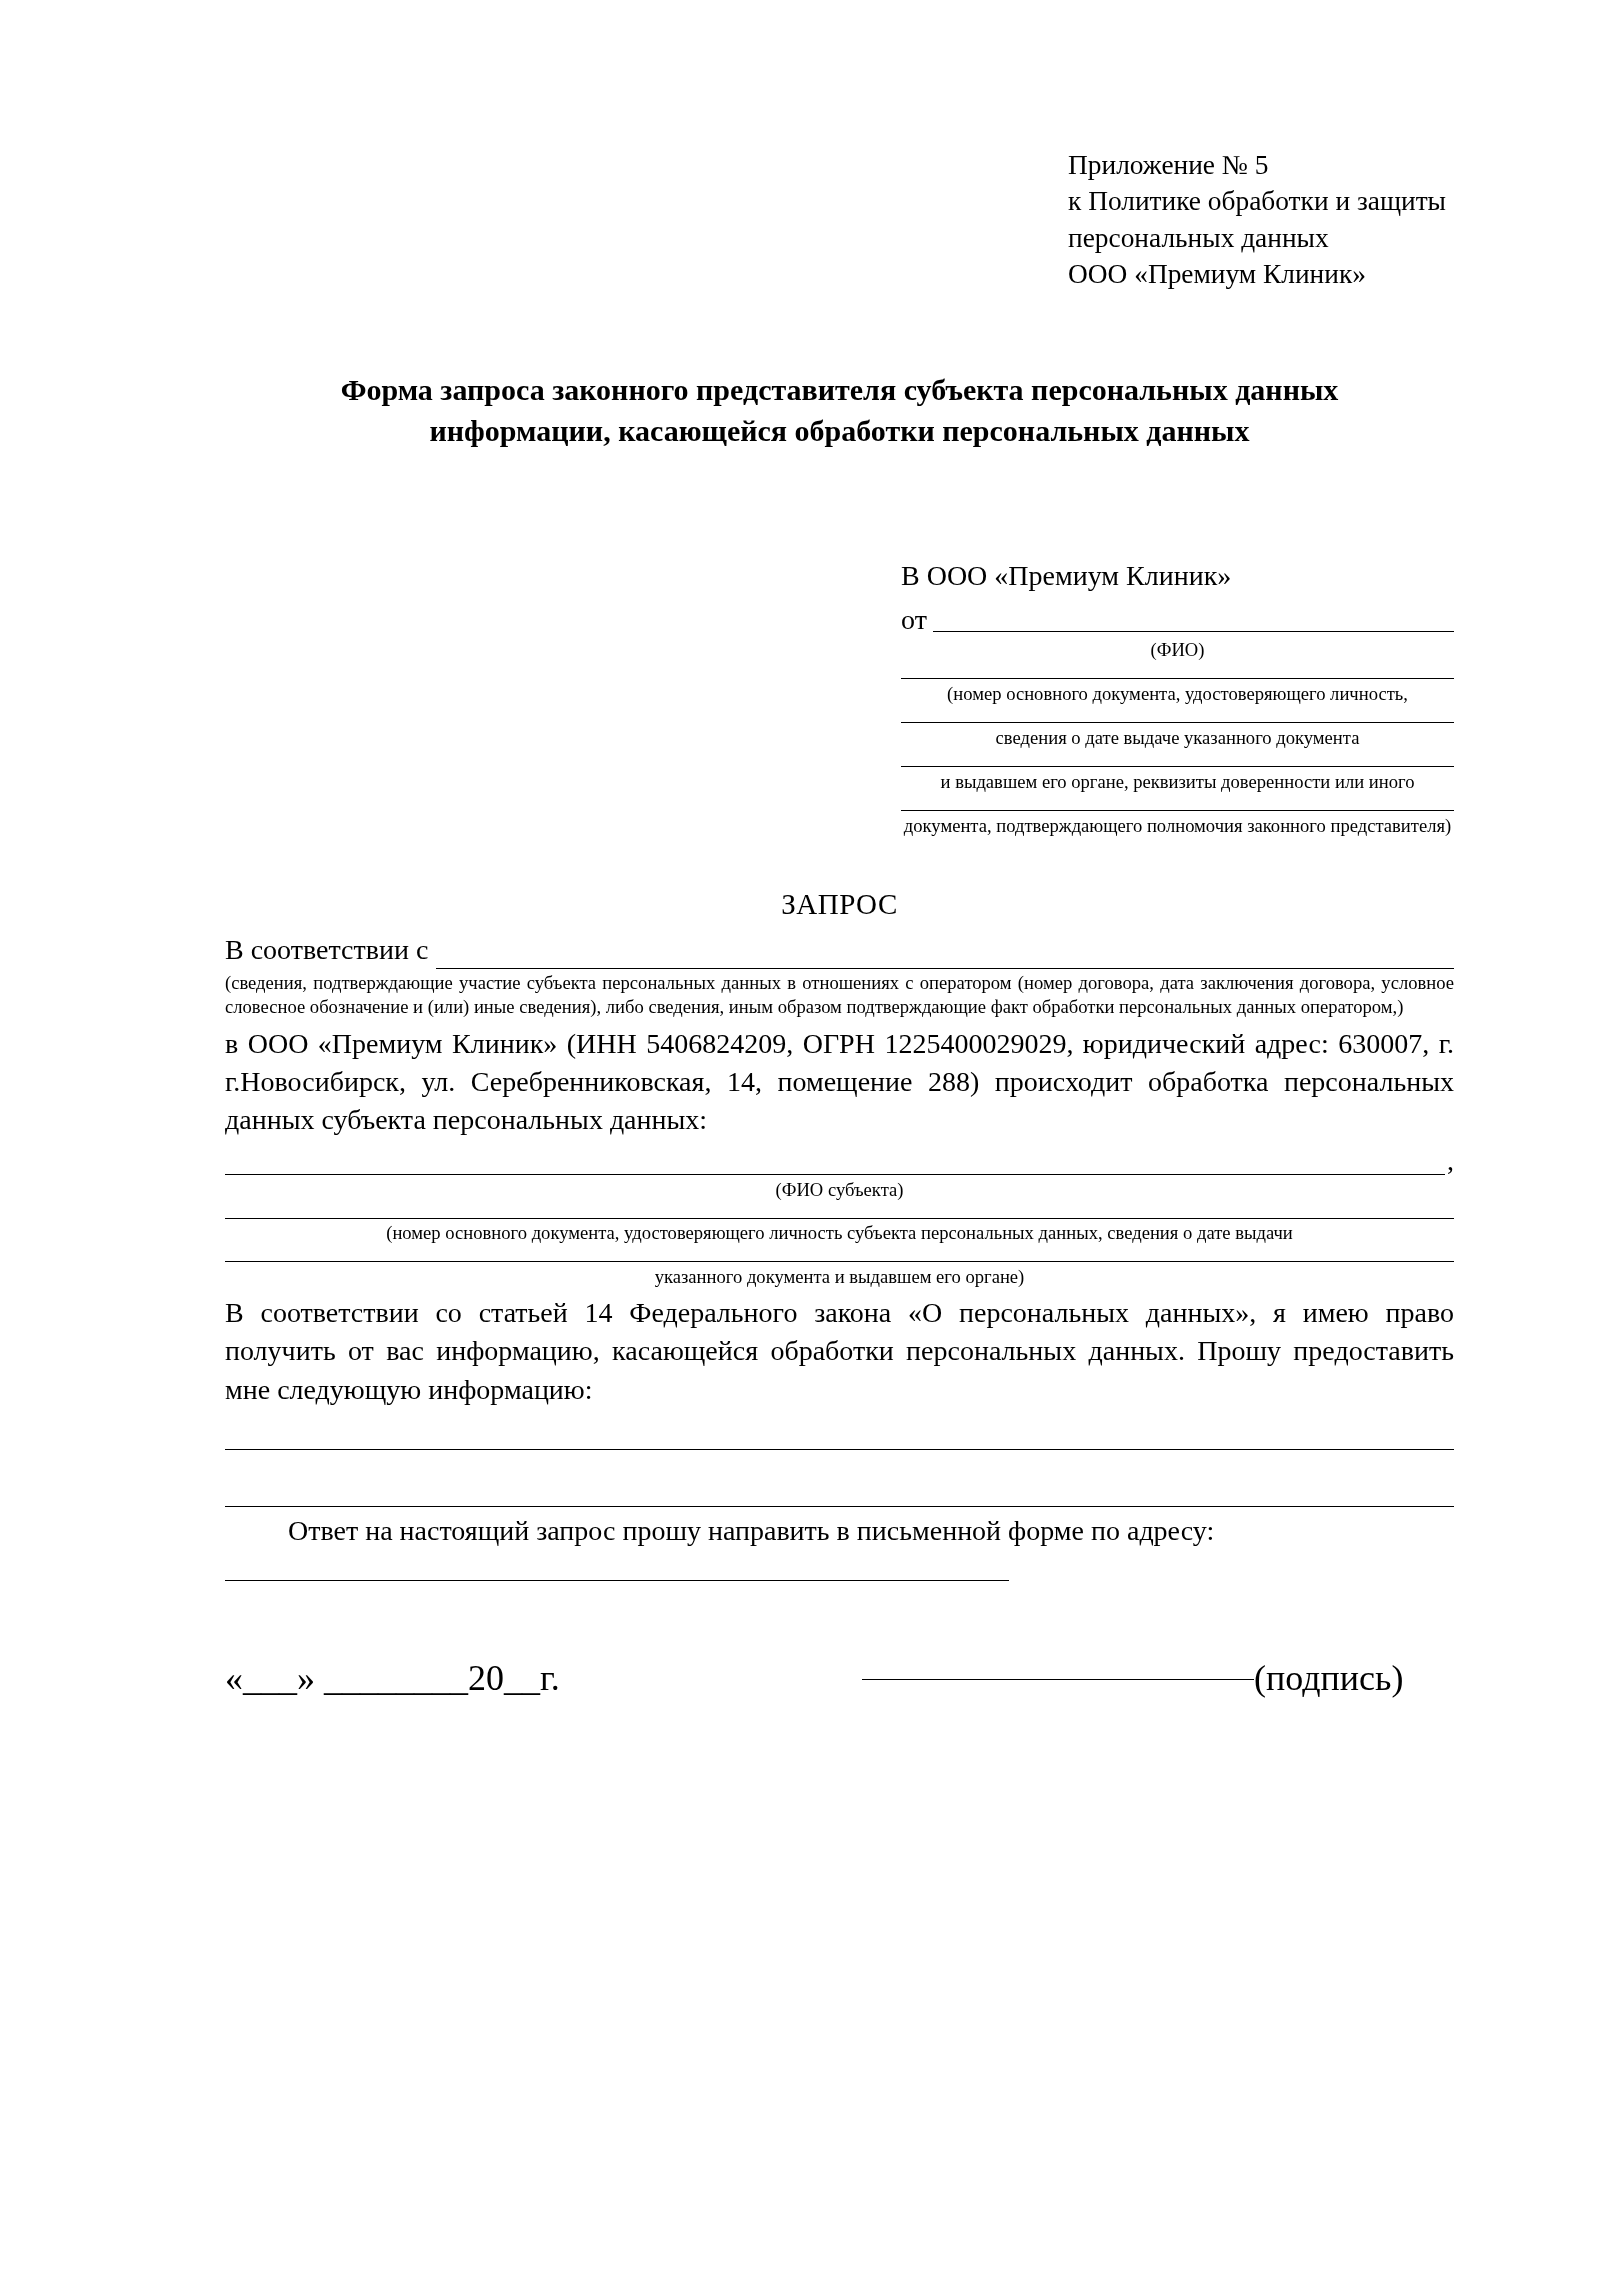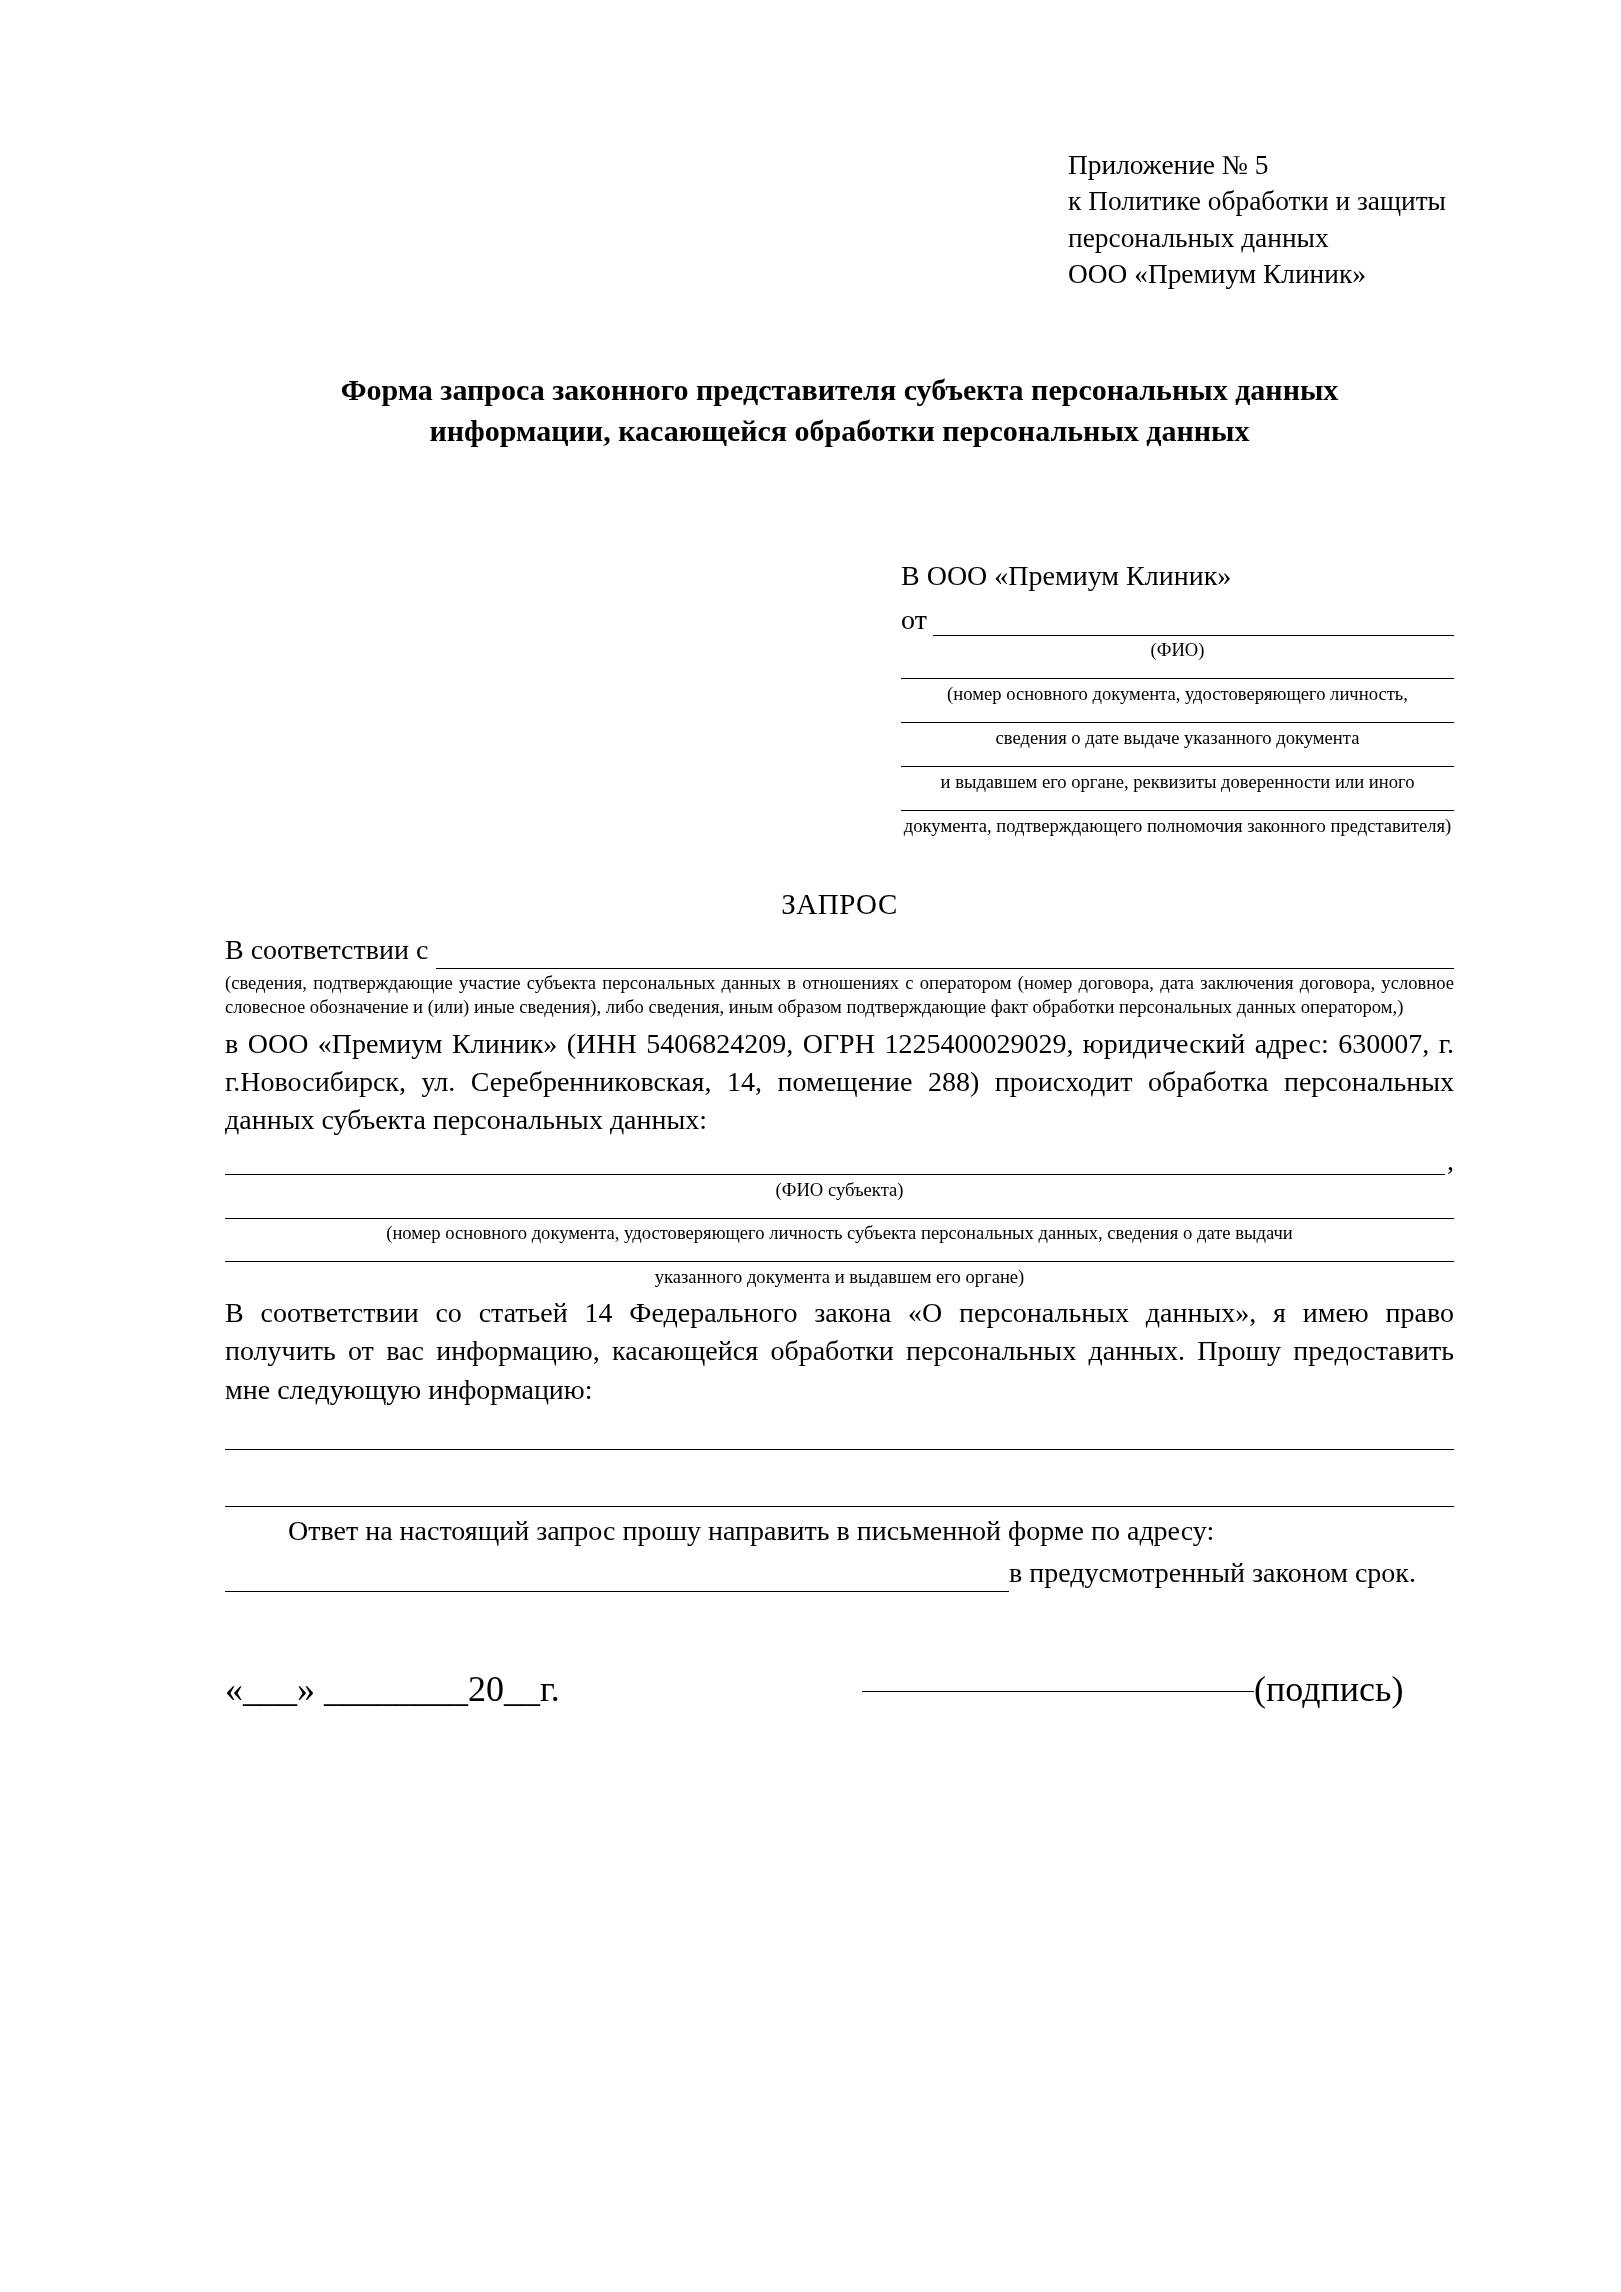--- a/index.html
+++ b/index.html
@@ -48,21 +48,20 @@
   .addressee {
     margin-top: 108px;
     margin-left: 676px;
     font-size: 28px;
   }
   .addressee .to-line {
     margin-bottom: 6px;
   }
   .from-row {
     display: flex;
-    align-items: flex-end;
     margin-top: 12px;
   }
   .from-row .lbl {
     margin-right: 5.9px;
   }
   .fill {
     flex: 1 1 auto;
     border-bottom: 1.6px solid #000;
     height: 27.4px;
   }
@@ -265,21 +264,20 @@
     <div class="spacer-40"></div>
 
     <div class="blank-row">
       <div class="blank-line"></div>
     </div>
 
     <div class="para j" style="text-indent:63px;">Ответ на настоящий запрос прошу направить в письменной форме по адресу:</div>
 
     <div class="answer-row">
       <span class="fill-left"></span>
-      <span class="tail">в предусмотренный законом срок.</span>
     </div>
 
     <div class="sign-row">
       <div class="sign-left">«___» ________20__г.</div>
       <div class="sign-right">
         <span class="sline"></span>
         <span class="slabel">(подпись)</span>
       </div>
     </div>
 

